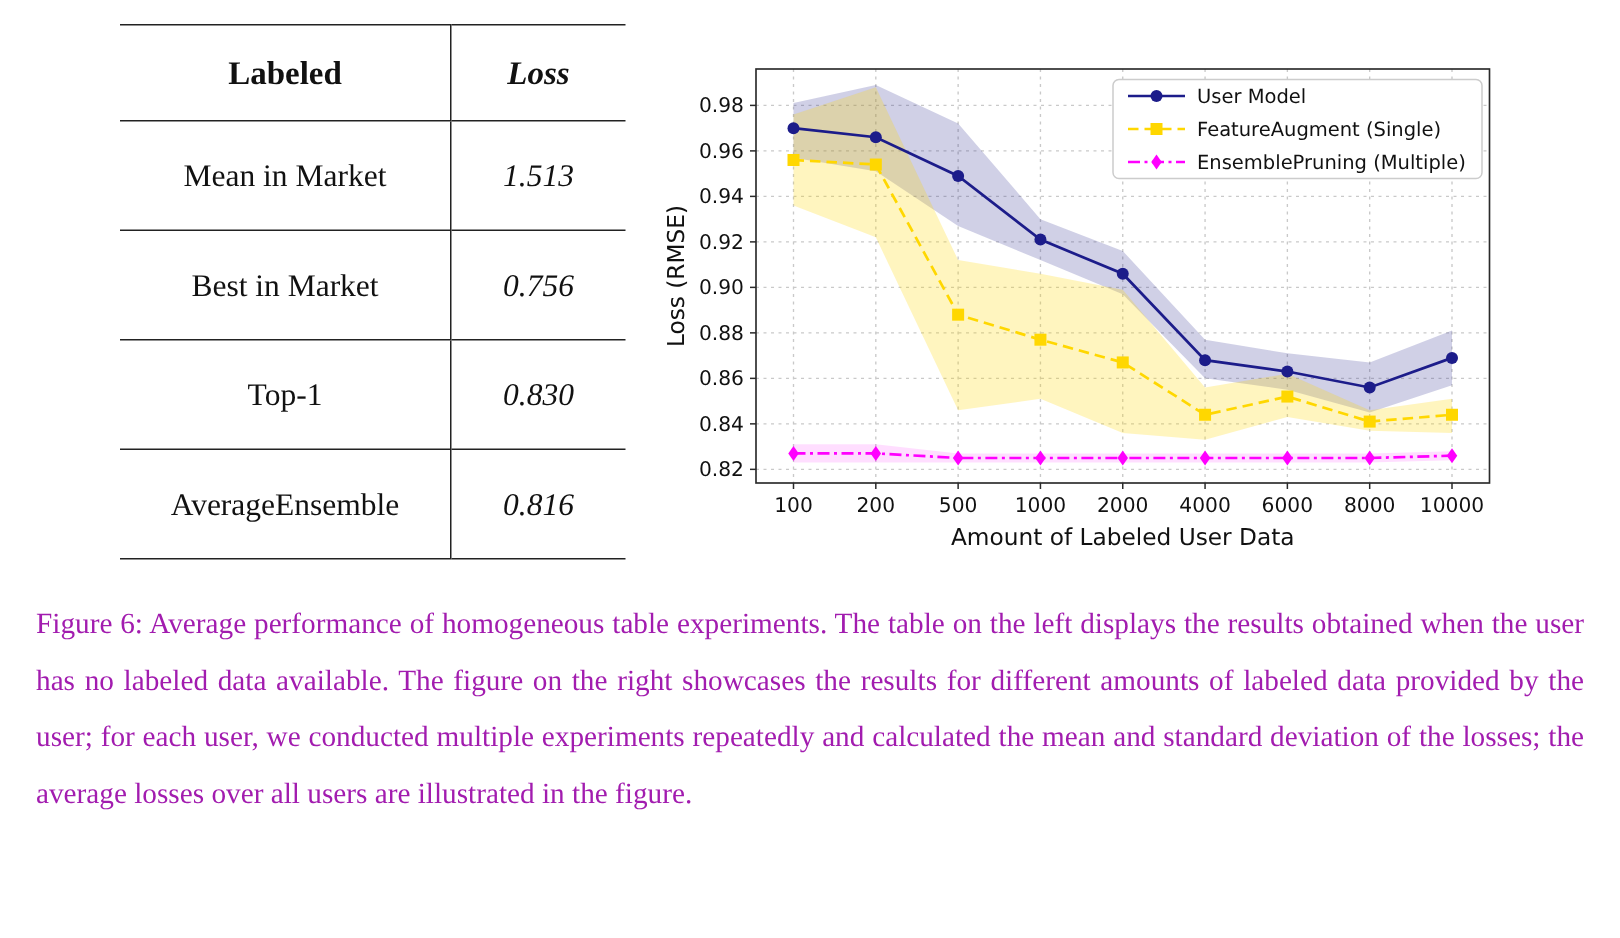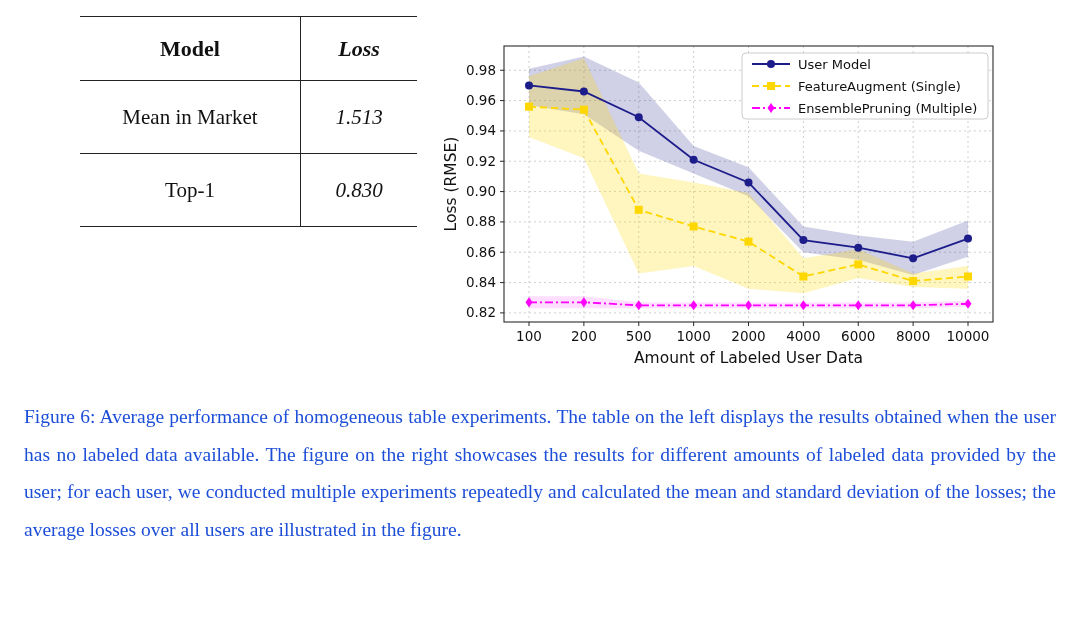--- a/index.html
+++ b/index.html
@@ -52,41 +52,49 @@
   
   .figure-caption {
     position: absolute;
     left: 24px;
     top: 398px;
     width: 1032px;
     font-size: 19.5px;
     line-height: 37.5px;
     text-align: justify;
     margin: 0;
-    color: #1d4ed8;
+    color: #a21caf;
   }
 </style>
 </head>
 <body>
 
 <div class="page">
 
   <table class="results-table">
     <tbody>
       <tr class="header-row">
-        <th class="col-method">Model</th>
+        <th class="col-method">Labeled</th>
         <th class="col-loss">Loss</th>
       </tr>
       <tr>
         <td class="col-method">Mean in Market</td>
         <td class="col-loss">1.513</td>
       </tr>
       <tr>
+        <td class="col-method">Best in Market</td>
+        <td class="col-loss">0.756</td>
+      </tr>
+      <tr>
         <td class="col-method">Top-1</td>
         <td class="col-loss">0.830</td>
+      </tr>
+      <tr>
+        <td class="col-method">AverageEnsemble</td>
+        <td class="col-loss">0.816</td>
       </tr>
     </tbody>
   </table>
 
   <div class="chart-block">
     <svg width="560" height="334" viewBox="0 0 560 334" xmlns="http://www.w3.org/2000/svg">
         <line x1="64" y1="274.9010989010989" x2="553" y2="274.9010989010989" stroke="#c9c9c9" stroke-width="0.9" stroke-dasharray="2 3"></line>
         <line x1="64" y1="244.57142857142856" x2="553" y2="244.57142857142856" stroke="#c9c9c9" stroke-width="0.9" stroke-dasharray="2 3"></line>
         <line x1="64" y1="214.2417582417582" x2="553" y2="214.2417582417582" stroke="#c9c9c9" stroke-width="0.9" stroke-dasharray="2 3"></line>
         <line x1="64" y1="183.91208791208786" x2="553" y2="183.91208791208786" stroke="#c9c9c9" stroke-width="0.9" stroke-dasharray="2 3"></line>

